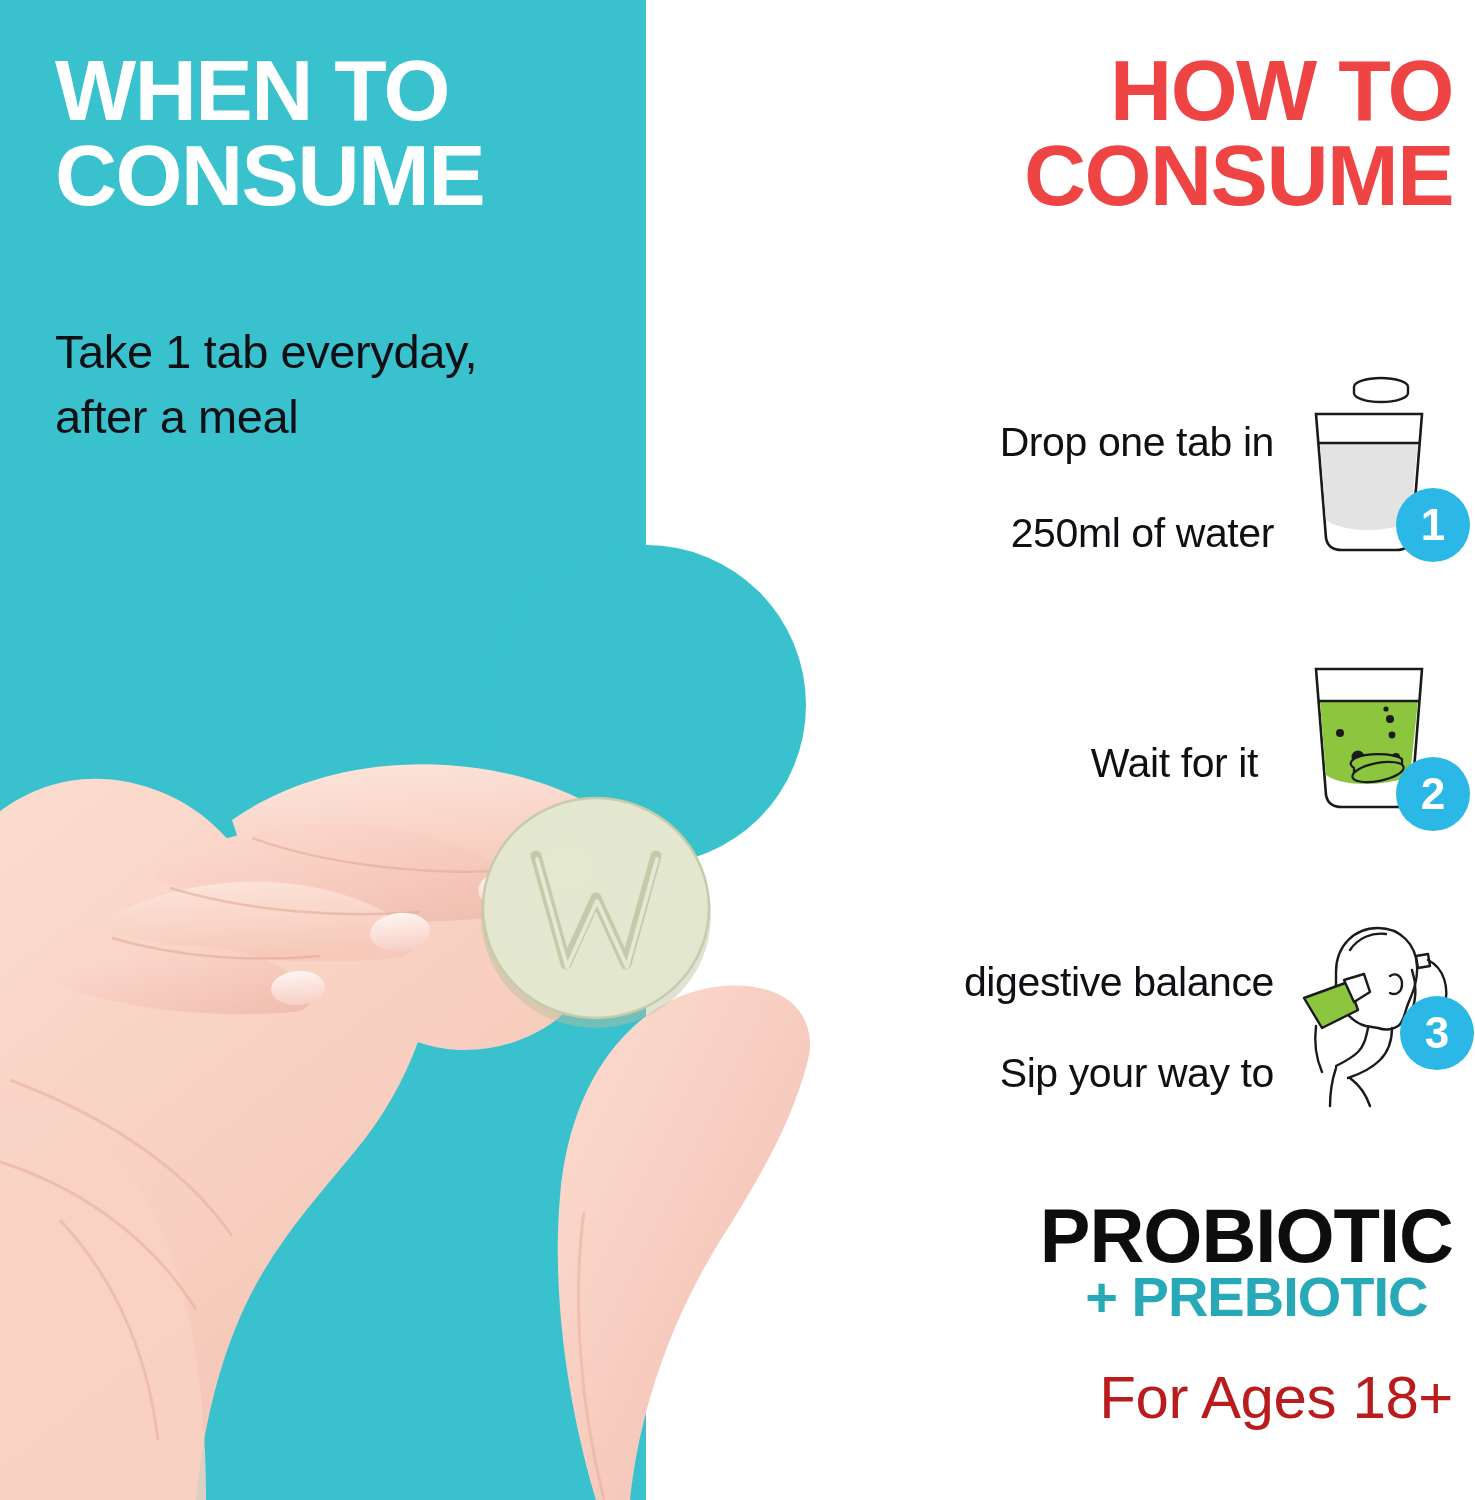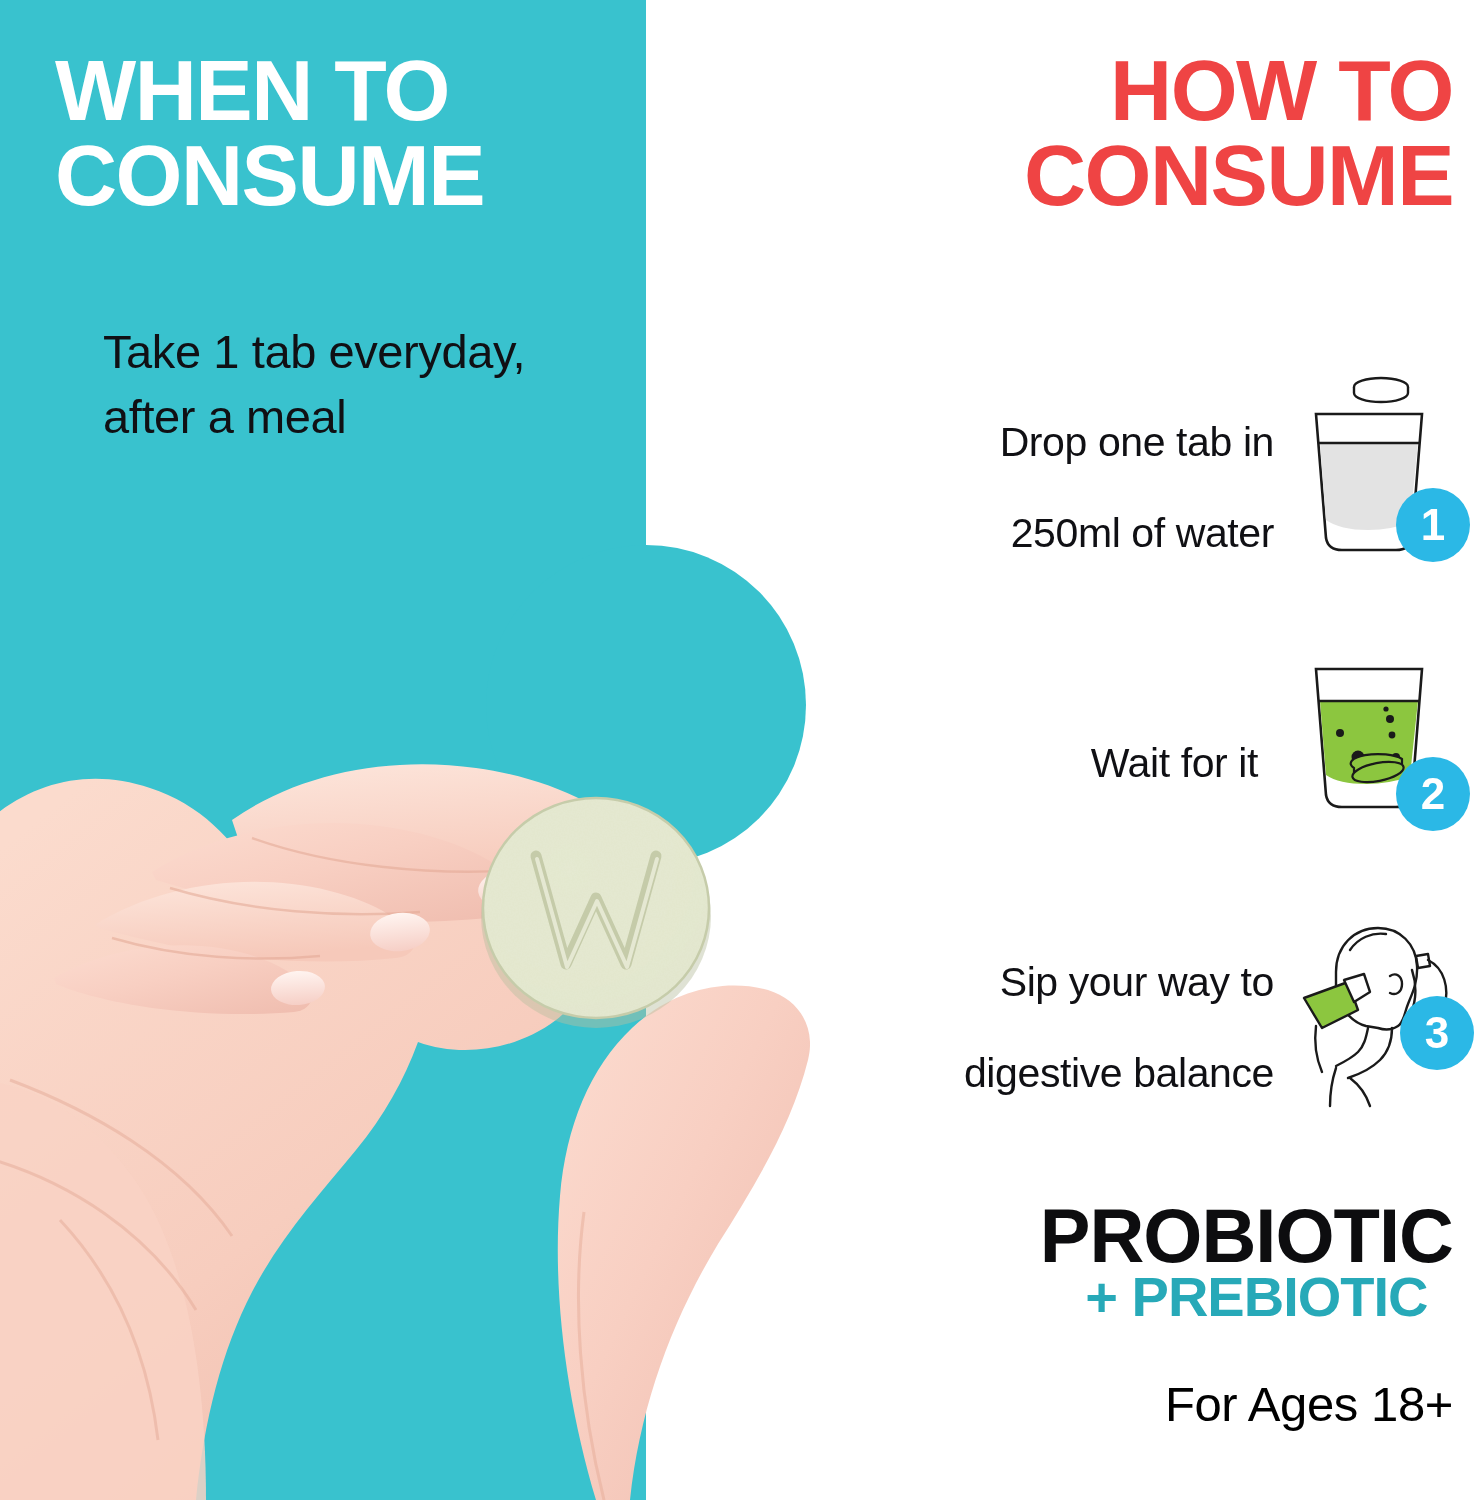--- a/index.html
+++ b/index.html
@@ -63,21 +63,20 @@
     position: absolute;
     left: 55px;
     top: 320px;
     width: 570px;
     color: #101014;
     font-weight: 400;
     font-size: 47px;
     line-height: 1.38;
     letter-spacing: -0.4px;
     z-index: 4;
-    margin-left: 48px;
   }
   .left-sub .ln { display: block; }
 
   
   .hand-photo {
     position: absolute;
     left: 0;
     top: 520px;
     width: 810px;
     height: 980px;
@@ -174,22 +173,22 @@
     font-size: 56px;
     line-height: 0.94;
     letter-spacing: -1px;
     white-space: nowrap;
     margin-left: 20px;
   }
   .brand-ages {
     position: absolute;
     right: 22px;
     bottom: 68px;
-    color: #000000;
-    font-size: 49px;
+    color: #b91c1c;
+    font-size: 60px;
     letter-spacing: -0.4px;
     white-space: nowrap;
     text-align: center;
   }
 </style>
 </head>
 <body>
 
 <div class="page">
 
@@ -389,22 +388,22 @@
           </g>
         </svg>
         <div class="badge" style="right:-10px; bottom:14px;">
           <span>2</span>
         </div>
       </div>
     </div>
 
     <div class="step step-3">
       <div class="step-text">
+        <span class="ln">digestive balance</span>
         <span class="ln">Sip your way to</span>
-        <span class="ln">digestive balance</span>
       </div>
       <div class="step-art">
         <svg viewBox="0 0 168 200" width="168" height="200" xmlns="http://www.w3.org/2000/svg">
           <g fill="none" stroke="#1a1a1a" stroke-width="2.4" stroke-linecap="round" stroke-linejoin="round">
 
             <path d="M 44 62
                      C 44 36, 62 18, 86 18
                      C 108 18, 124 34, 125 56
                      C 126 72, 120 84, 116 94
                      C 112 104, 112 112, 106 116

